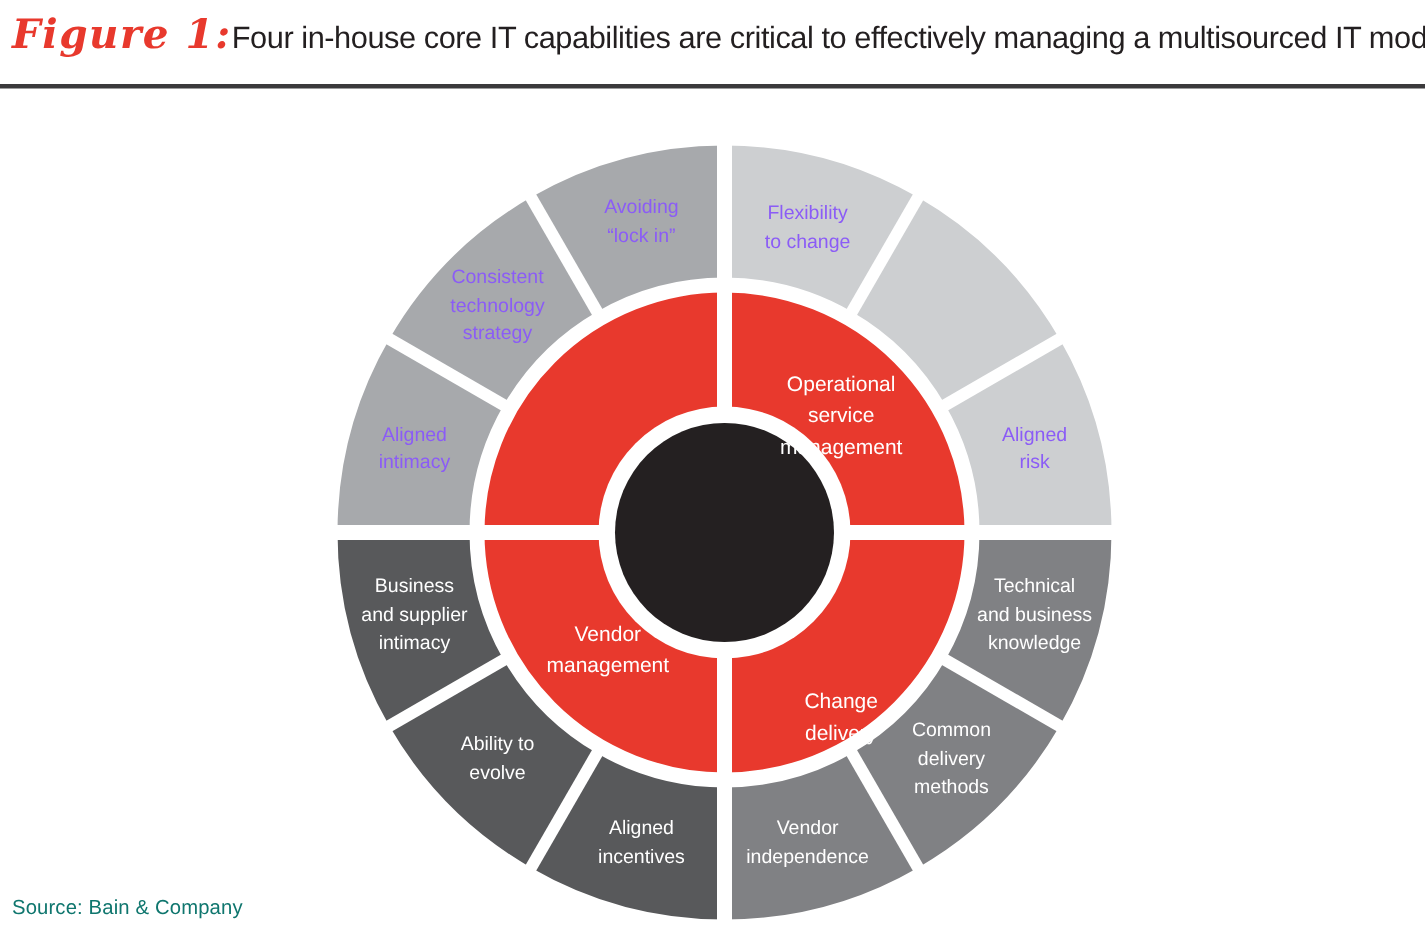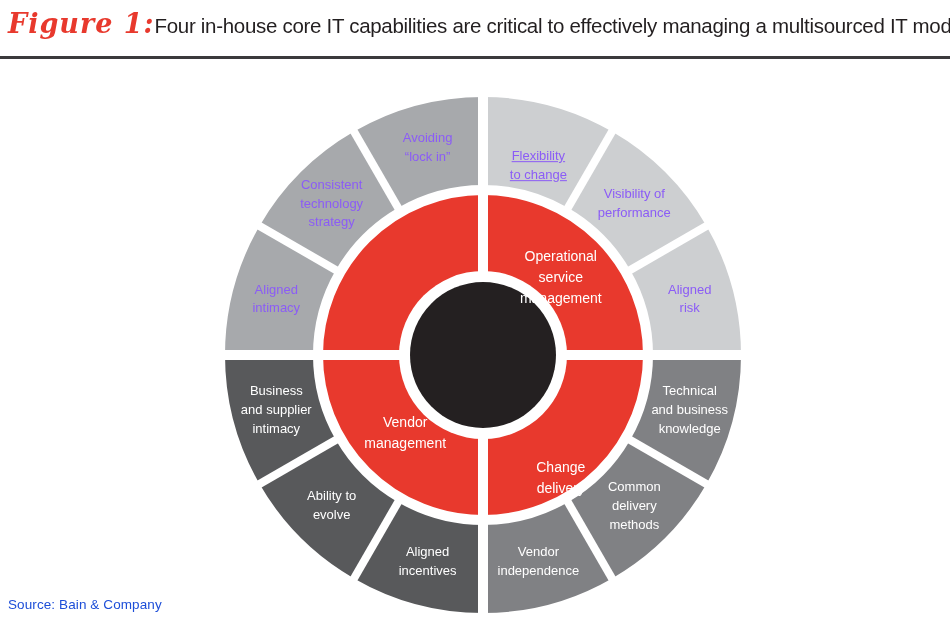--- a/index.html
+++ b/index.html
@@ -28,21 +28,21 @@
   .lbl{
     position:absolute;transform:translate(-50%,-50%);
     text-align:center;white-space:pre-line;
   }
   .outer-lbl{font-size:13px;line-height:1.45;}
   .inner-lbl{font-size:14px;line-height:1.5;color:#ffffff;}
   .center-lbl{font-size:13px;line-height:1.42;color:#ffffff;width:150px;}
   .t-dark{color:#8b5cf6;}
   .t-light{color:#ffffff;}
   .source{
-    position:absolute;left:8px;top:597px;font-size:13.5px;color:#1d4ed8;letter-spacing:0.1px;
+    position:absolute;left:8px;top:597px;font-size:13.5px;color:#0f766e;letter-spacing:0.1px;
   }
 </style>
 </head>
 <body>
 
 <div class="title-bar">
   <span class="fig-label">Figure 1:</span>
   <span class="fig-text">Four in-house core IT capabilities are critical to effectively managing a multisourced IT model</span>
 </div>
 <div class="title-rule"></div>
@@ -71,24 +71,22 @@
     <line x1="401.50000000000006" y1="496.1621408168635" x2="350.50000000000006" y2="584.4967320028762" stroke="#FFFFFF" stroke-width="8"></line>
     <line x1="341.8378591831365" y1="436.5" x2="253.50326799712374" y2="487.5" stroke="#FFFFFF" stroke-width="8"></line>
     <line x1="421" y1="355" x2="218" y2="355.00000000000006" stroke="#FFFFFF" stroke-width="10"></line>
     <line x1="341.8378591831365" y1="273.5" x2="253.50326799712377" y2="222.49999999999997" stroke="#FFFFFF" stroke-width="8"></line>
     <line x1="401.49999999999994" y1="213.83785918313654" x2="350.4999999999999" y2="125.50326799712383" stroke="#FFFFFF" stroke-width="8"></line>
     <circle cx="483" cy="355" r="84" fill="#FFFFFF"></circle>
     <circle cx="483" cy="355" r="73" fill="#242021"></circle>
   </svg>
 
 <div id="labels">
-    <div class="lbl outer-lbl t-dark" style="left: 538.387px; top: 166px; text-decoration: underline;">Flexibility
+    <div class="lbl outer-lbl t-dark" style="left: 538.387px; top: 152px;">Flexibility
 to change</div>
-    <div class="lbl outer-lbl t-dark" style="left: 634.321px; top: 203.679px;">Visibility of
-performance</div>
     <div class="lbl outer-lbl t-dark" style="left: 689.708px; top: 299.613px;">Aligned
 risk</div>
     <div class="lbl outer-lbl t-light" style="left: 689.708px; top: 410.387px;">Technical
 and business
 knowledge</div>
     <div class="lbl outer-lbl t-light" style="left: 634.321px; top: 506.321px;">Common
 delivery
 methods</div>
     <div class="lbl outer-lbl t-light" style="left: 538.387px; top: 561.708px;">Vendor
 independence</div>

